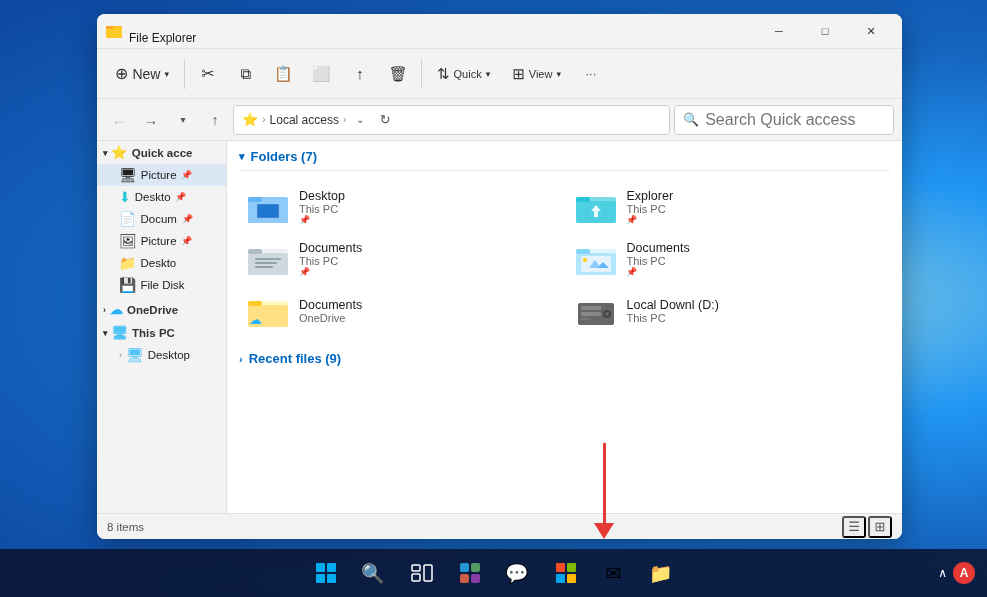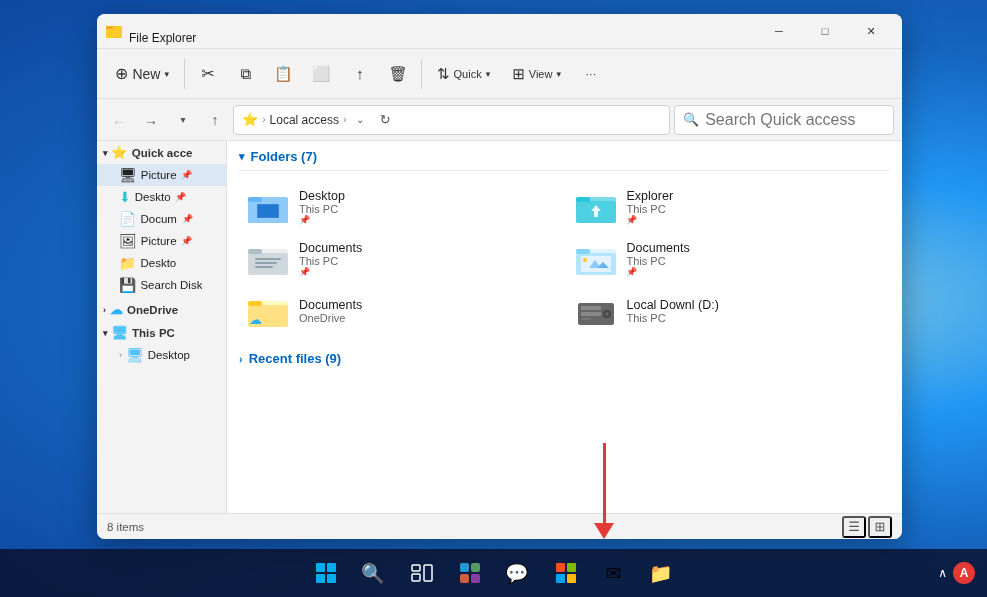--- a/index.html
+++ b/index.html
@@ -474,21 +474,21 @@
         <span class="icon">🖼</span>
         <span class="text">Picture</span>
         <span class="pin">📌</span>
       </div>
       <div class="sidebar-item" style="padding-left:22px">
         <span class="icon" style="color:#ffb300">📁</span>
         <span class="text">Deskto</span>
       </div>
       <div class="sidebar-item" style="padding-left:22px">
         <span class="icon">💾</span>
-        <span class="text">Search Disk</span>
+        <span class="text">File Disk</span>
       </div>
 
       <div class="sidebar-group-header" style="margin-top:2px">
         <span style="font-size:9px">›</span>
         <span style="color:#29b2fe;font-size:13px">☁</span>
         <span style="font-size:11.5px">OneDrive</span>
       </div>
 
       <div class="sidebar-group-header">
         <span style="font-size:9px">▾</span>

